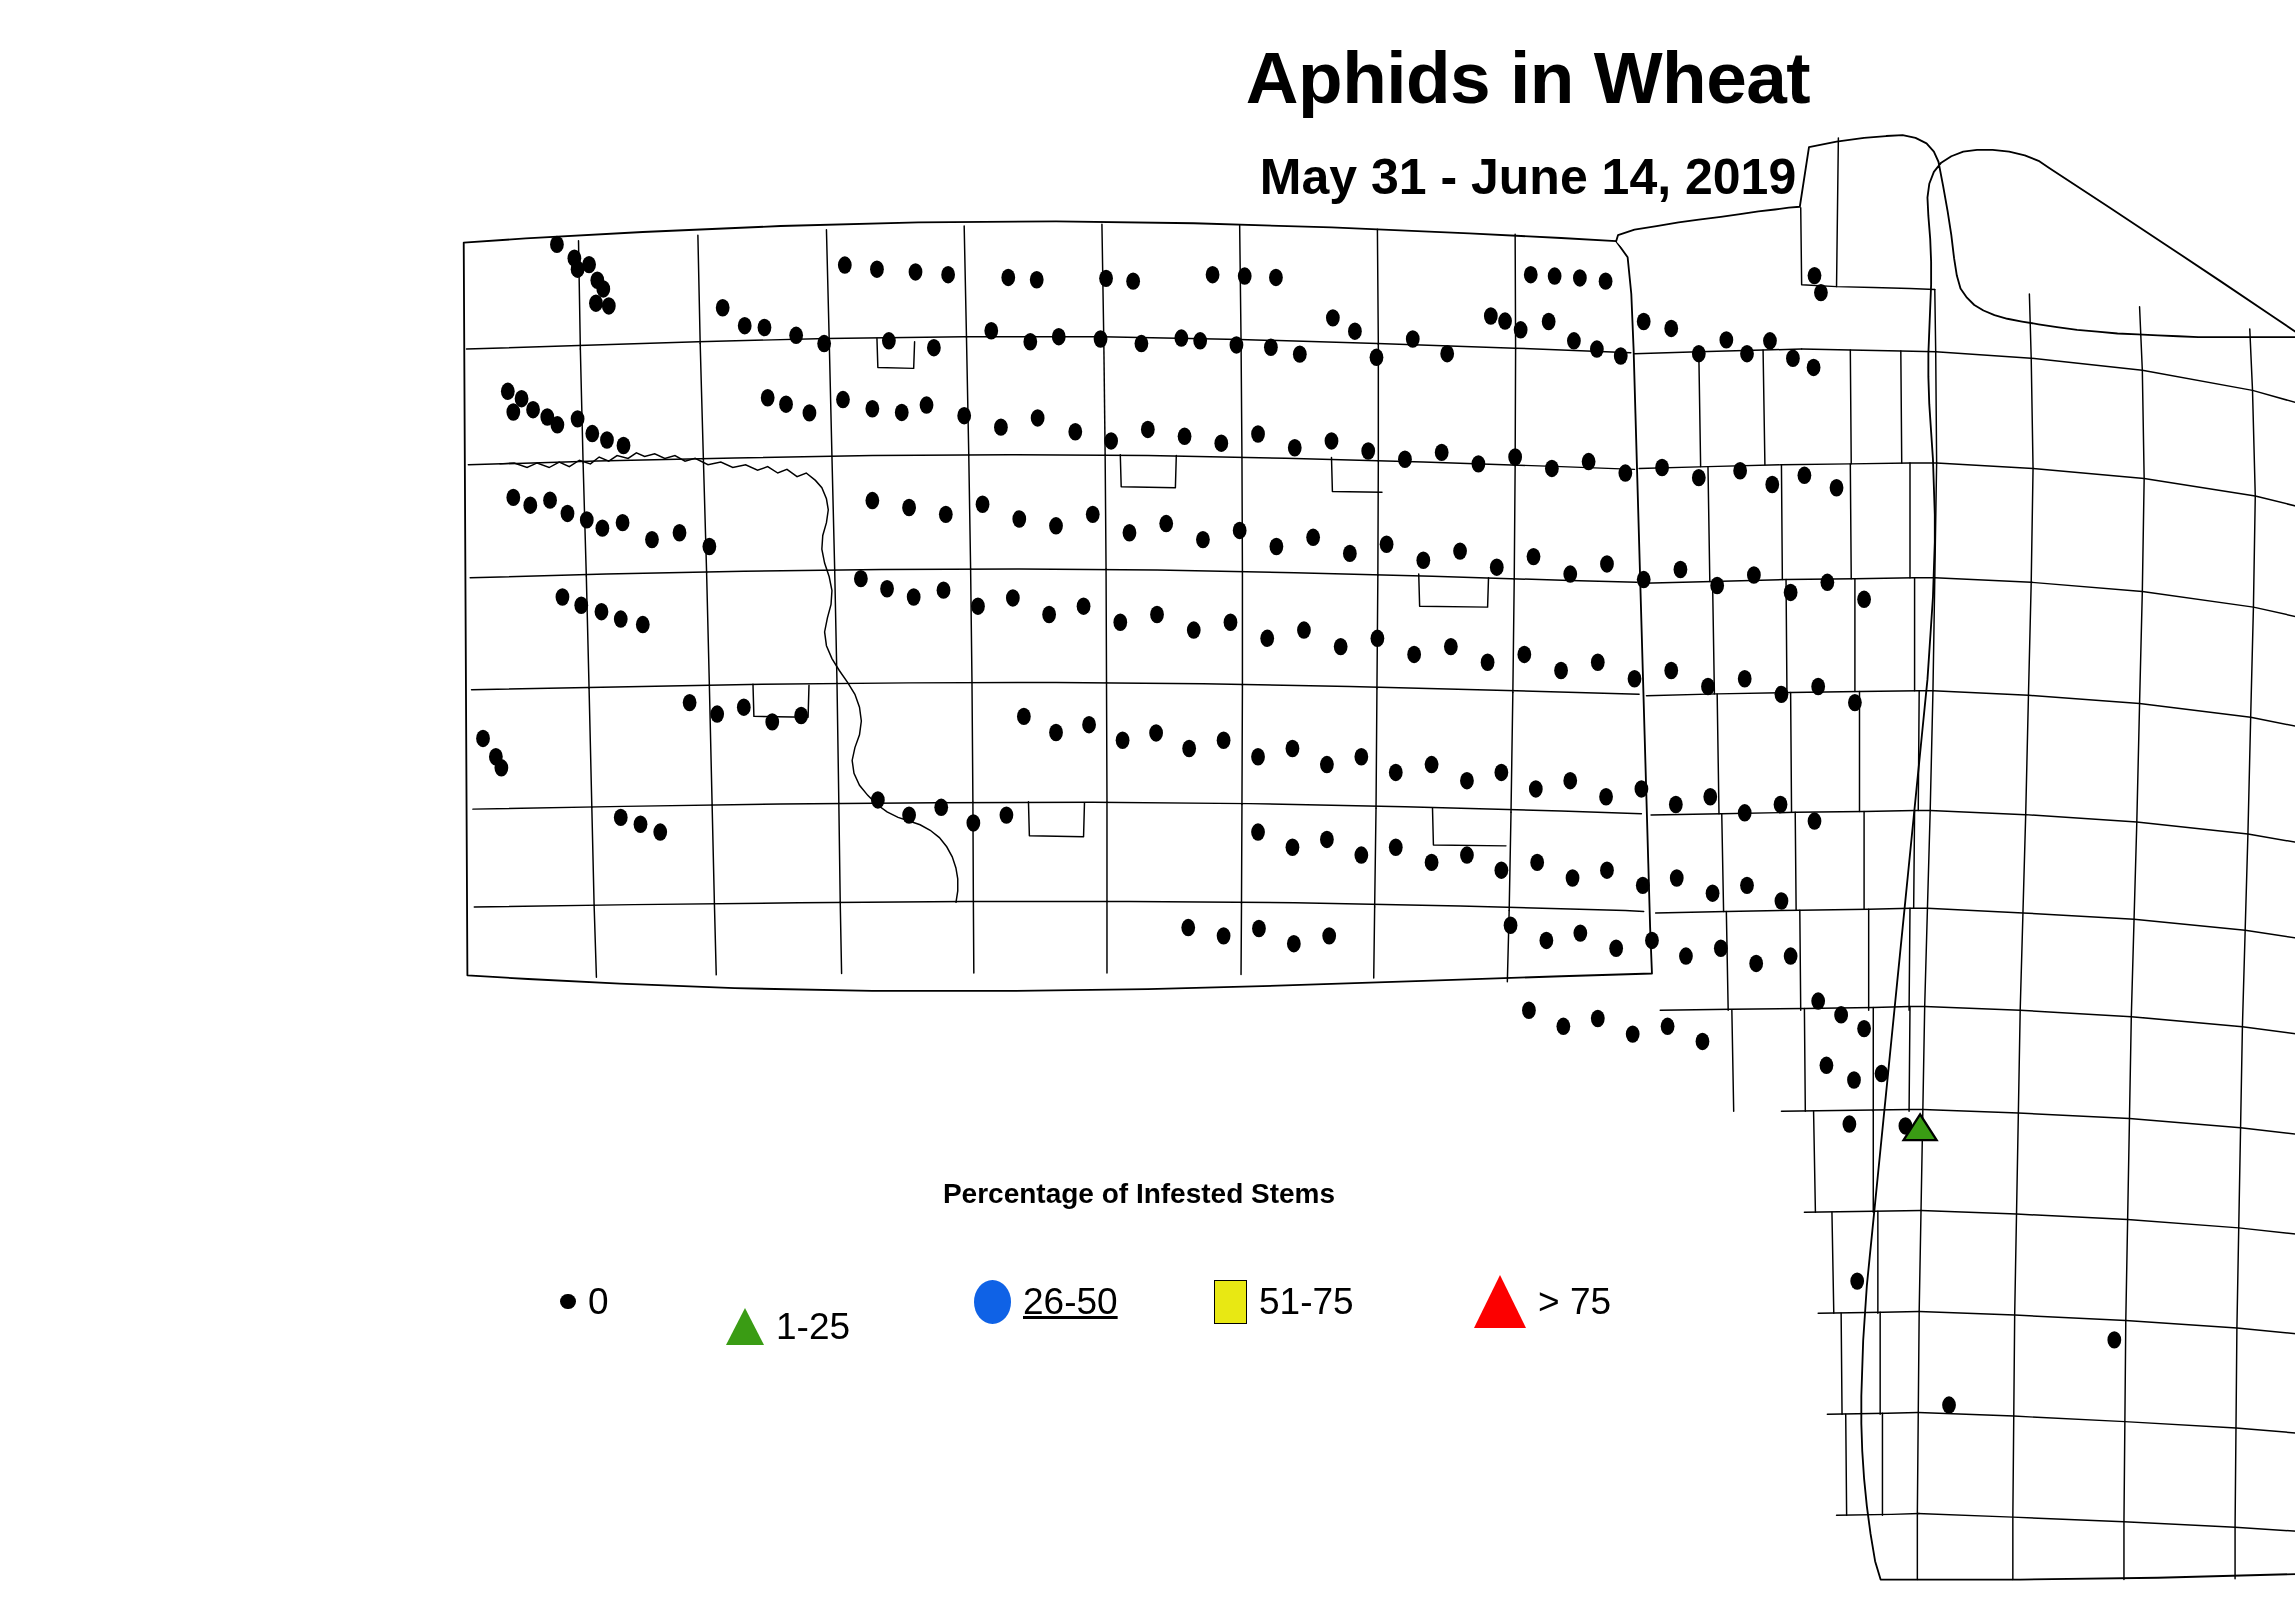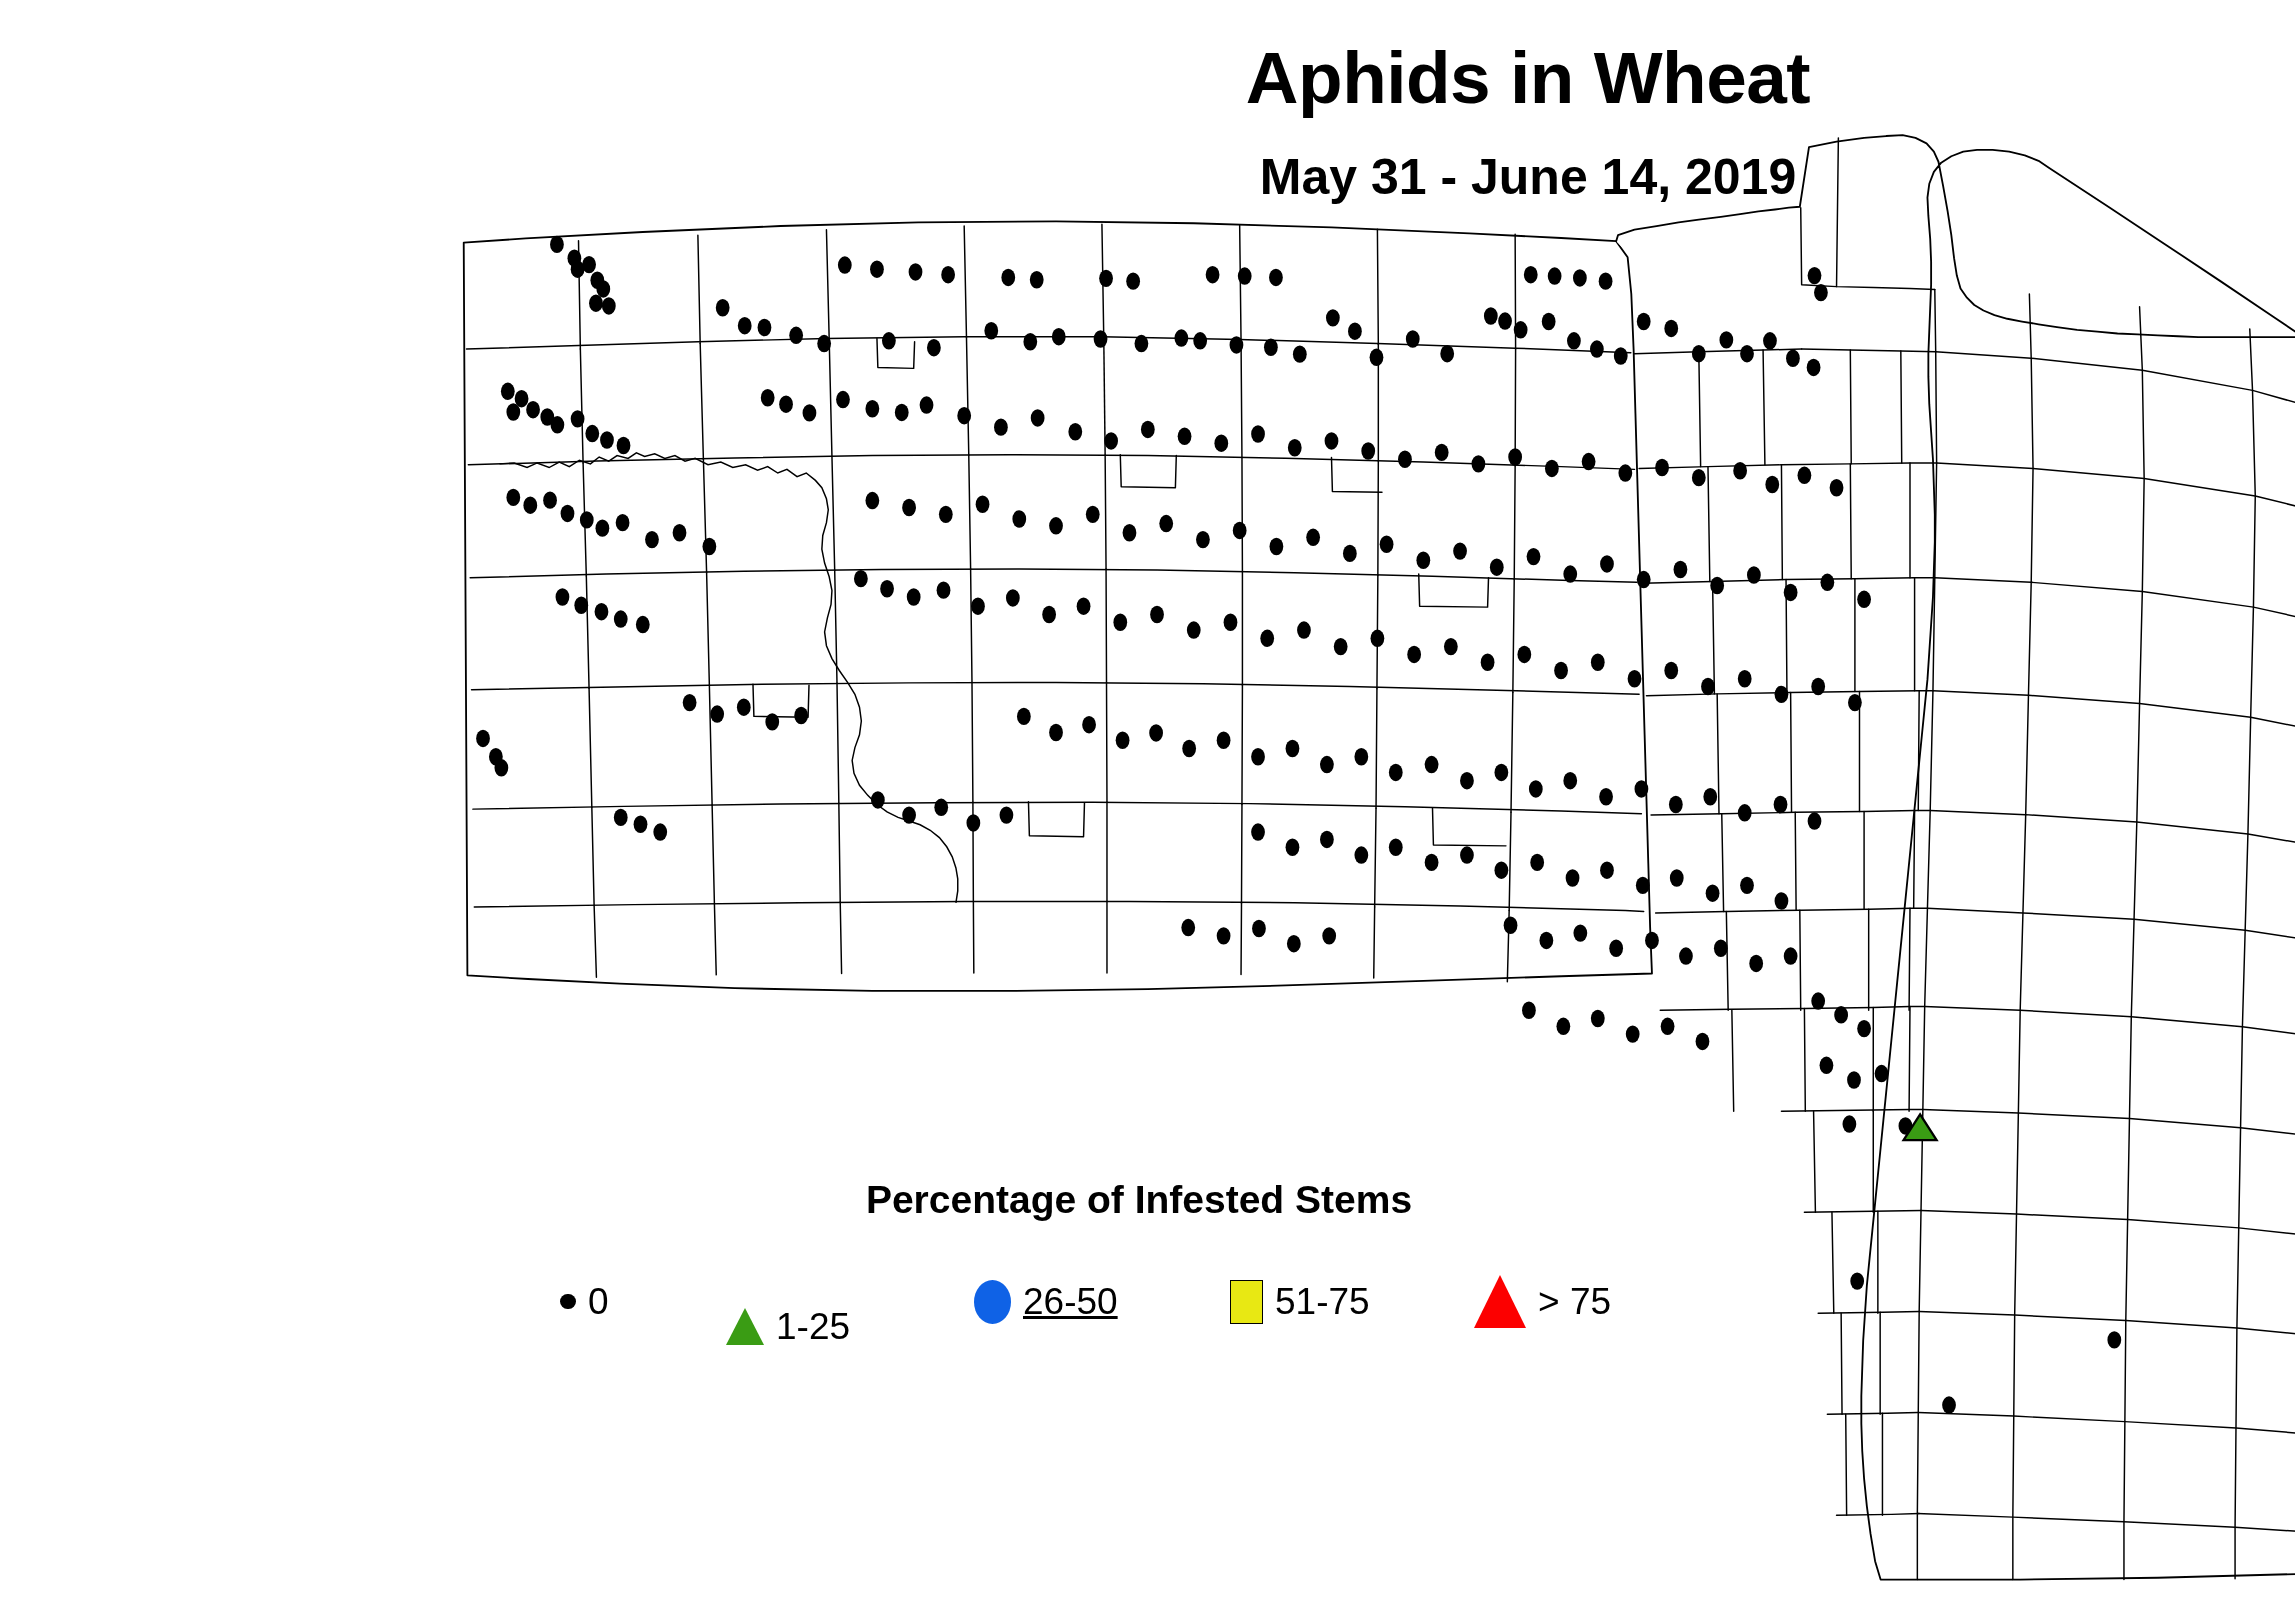--- a/index.html
+++ b/index.html
@@ -27,21 +27,21 @@
   .bnd{fill:#ffffff;stroke:#000000;stroke-width:4;stroke-linejoin:round;stroke-linecap:round;}
   .cty{fill:none;stroke:#000000;stroke-width:3.2;stroke-linejoin:round;stroke-linecap:round;}
   .riv{fill:none;stroke:#000000;stroke-width:3.2;}
   .pt{fill:#000000;stroke:none;}
   .mk-tri-green{fill:#3a9c14;stroke:#000;stroke-width:5;}
 
   
   #legend{position:absolute;left:542px;top:1180px;width:1194px;height:174px;}
   #legend-title{
     position:absolute;left:0;top:0;width:1194px;text-align:center;
-    font-size:39px;font-weight:bold;color:#000;line-height:1;
+    font-size:28px;font-weight:bold;color:#000;line-height:1;
   }
   .lg-row{position:absolute;left:0;top:78px;width:1194px;height:87px;}
   .lg-item{position:absolute;top:0;height:87px;display:flex;align-items:center;}
   .lg-label{font-size:37px;font-weight:normal;color:#000;margin-left:12px;white-space:nowrap;line-height:1;}
   .sw{flex:0 0 auto;display:block;}
   .sw-dot{width:15.6px;height:15.6px;border-radius:50%;background:#000;}
   .sw-tri-g{width:0;height:0;border-left:19px solid transparent;border-right:19px solid transparent;
             border-bottom:37px solid #3a9c14;position:relative;}
   .sw-tri-g::after{content:"";position:absolute;left:-22px;top:-2.8px;width:0;height:0;
             border-left:22px solid transparent;border-right:22px solid transparent;
@@ -594,21 +594,21 @@
       <div class="lg-item" style="left:184px;align-items:flex-end;">
         <span class="sw sw-tri-g"></span>
         <span class="lg-label">1-25</span>
       </div>
 
       <div class="lg-item" style="left:432px;text-decoration:underline;">
         <span class="sw sw-circ"></span>
         <span class="lg-label">26-50</span>
       </div>
 
-      <div class="lg-item" style="left:668px;padding-left:20px;">
+      <div class="lg-item" style="left:652px;padding-left:20px;">
         <span class="sw sw-sq"></span>
         <span class="lg-label">51-75</span>
       </div>
 
       <div class="lg-item" style="left:932px;">
         <span class="sw sw-tri-r"></span>
         <span class="lg-label">&gt; 75</span>
       </div>
 
     </div>

